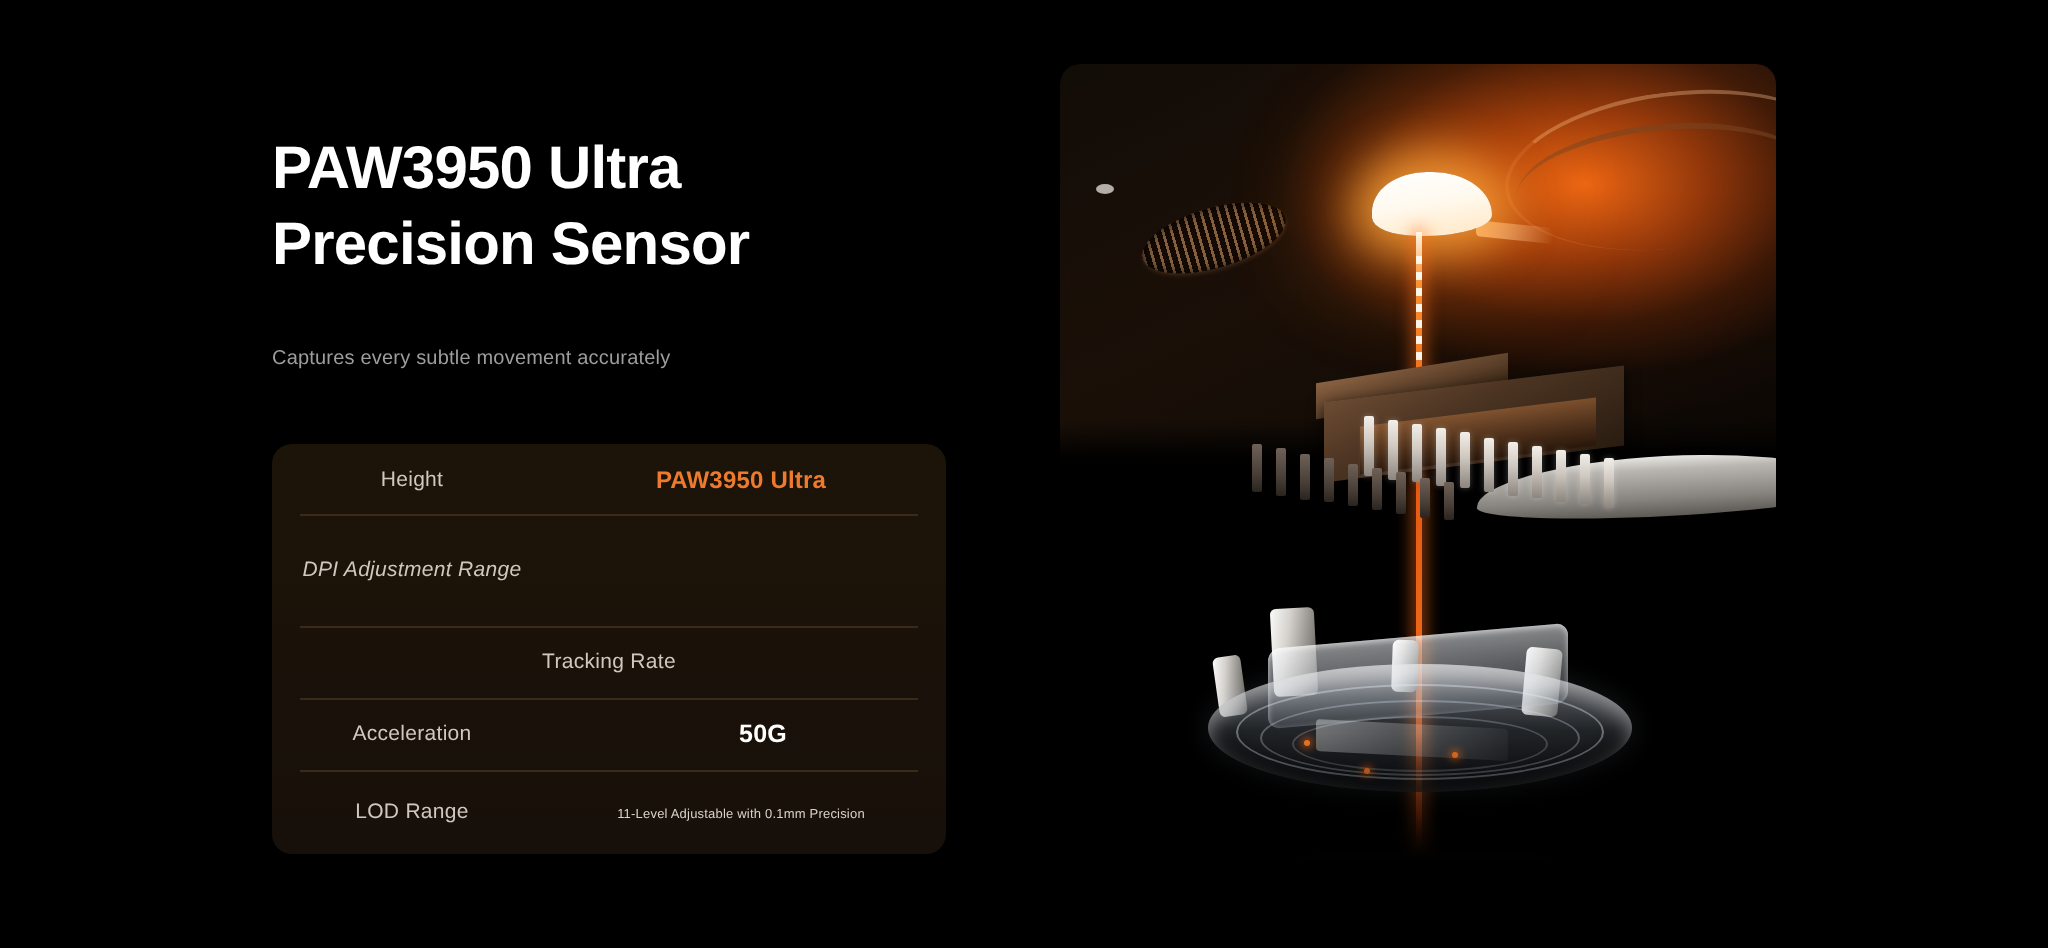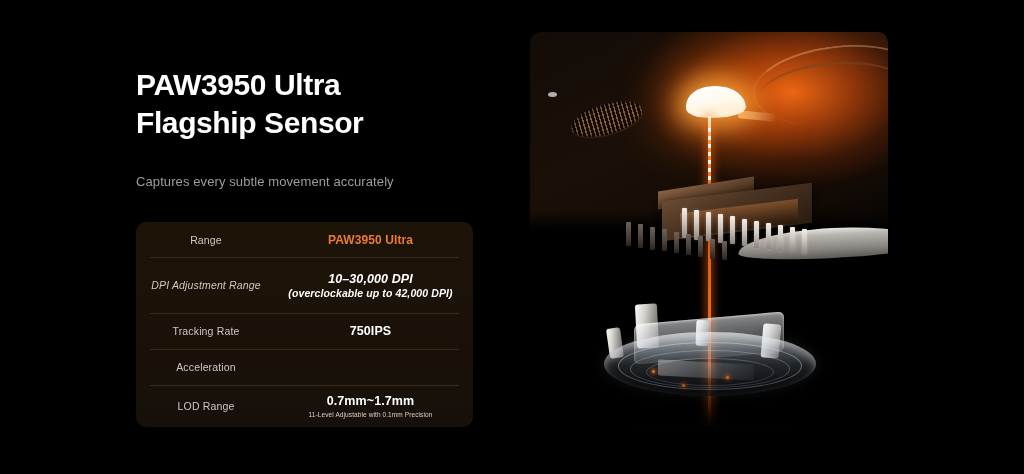--- a/index.html
+++ b/index.html
@@ -18,21 +18,21 @@
     font-size:30px;
     font-weight:bold;
     line-height:1.27;
     color:#ffffff;
     letter-spacing:-0.4px;
   }
   .headline .l2 { display:block; }
 
   .subtitle {
     margin-top:32px;
-    font-size:13px;
+    font-size:10px;
     color:#9d9d9d;
     letter-spacing:0.1px;
   }
 
   
   .spec-table {
     position:absolute;
     left:136px; top:222px;
     width:337px;
     background:linear-gradient(180deg,#1d1408 0%,#1a1209 55%,#17100a 100%);
@@ -315,53 +315,48 @@
   }
 </style>
 </head>
 <body>
 
 <div class="page">
 
   <div class="left">
     <h1 class="headline">
       <span>PAW3950 Ultra</span>
-      <span class="l2">Flagship Sensor</span>
+      <span class="l2">Precision Sensor</span>
     </h1>
     <p class="subtitle">Captures every subtle movement accurately</p>
   </div>
 
   <div class="spec-table">
 
     <div class="spec-row r-sensor">
-      <div class="spec-label">Range</div>
+      <div class="spec-label">Height</div>
       <div class="spec-value accent">PAW3950 Ultra</div>
     </div>
 
     <div class="spec-row r-dpi">
       <div class="spec-label">DPI Adjustment Range</div>
-      <div class="spec-value">
-        <span class="vmain">10–30,000 DPI</span>
-        <span class="vsub">(overclockable up to 42,000 DPI)</span>
-      </div>
     </div>
 
     <div class="spec-row r-track">
       <div class="spec-label">Tracking Rate</div>
-      <div class="spec-value">750IPS</div>
     </div>
 
     <div class="spec-row r-accel">
       <div class="spec-label">Acceleration</div>
+      <div class="spec-value">50G</div>
     </div>
 
     <div class="spec-row r-lod">
       <div class="spec-label">LOD Range</div>
       <div class="spec-value">
-        <span class="vmain">0.7mm~1.7mm</span>
         <span class="vnote">11-Level Adjustable with 0.1mm Precision</span>
       </div>
     </div>
 
   </div>
 
   <div class="render">
 
     <div class="body-surface"></div>
     <div class="vent"></div>

